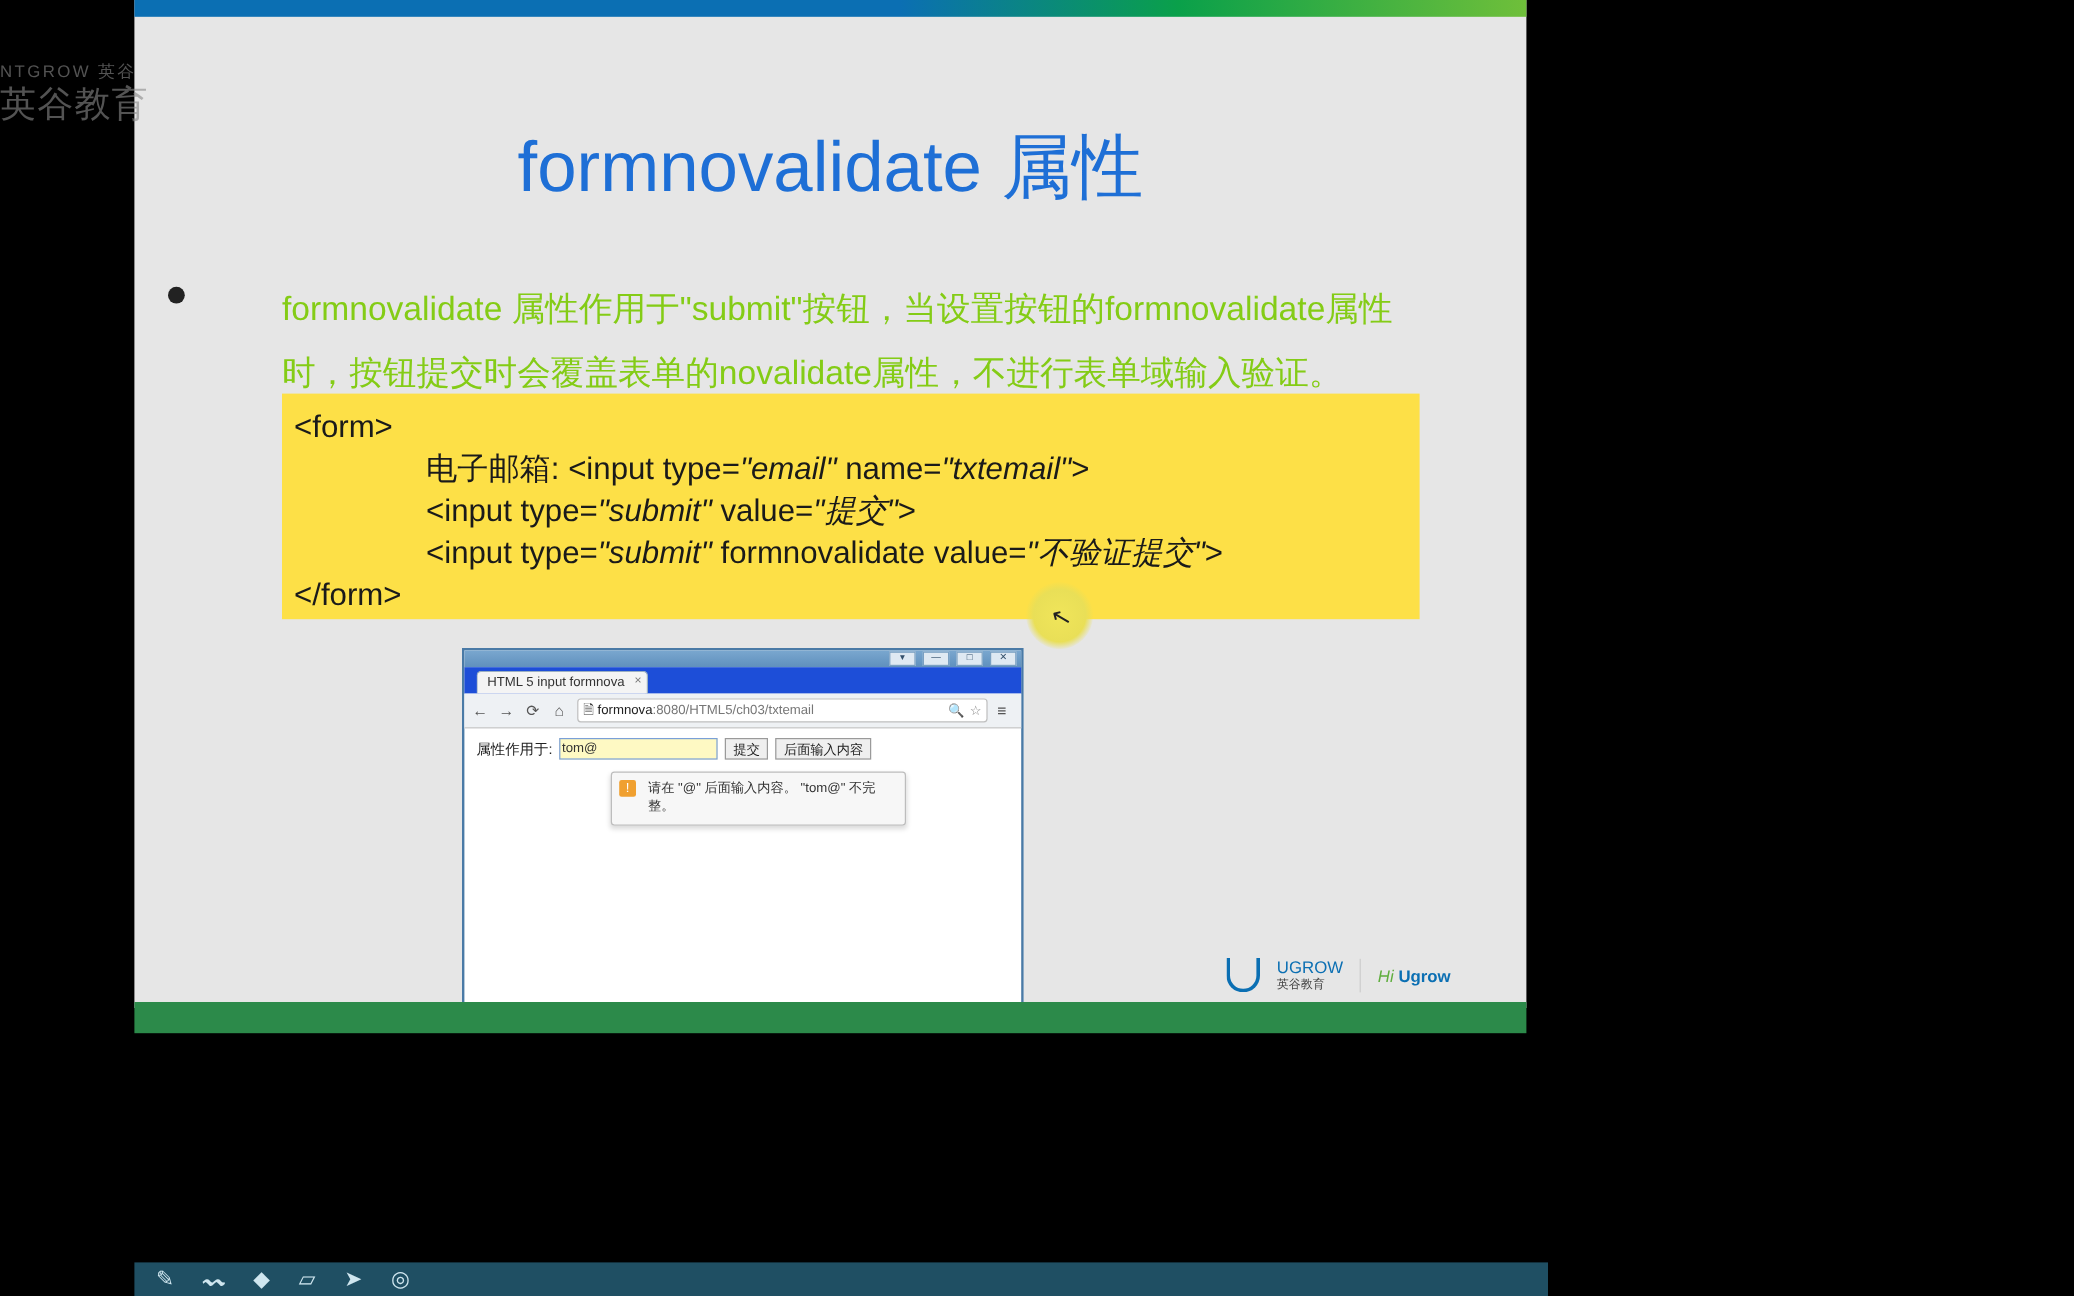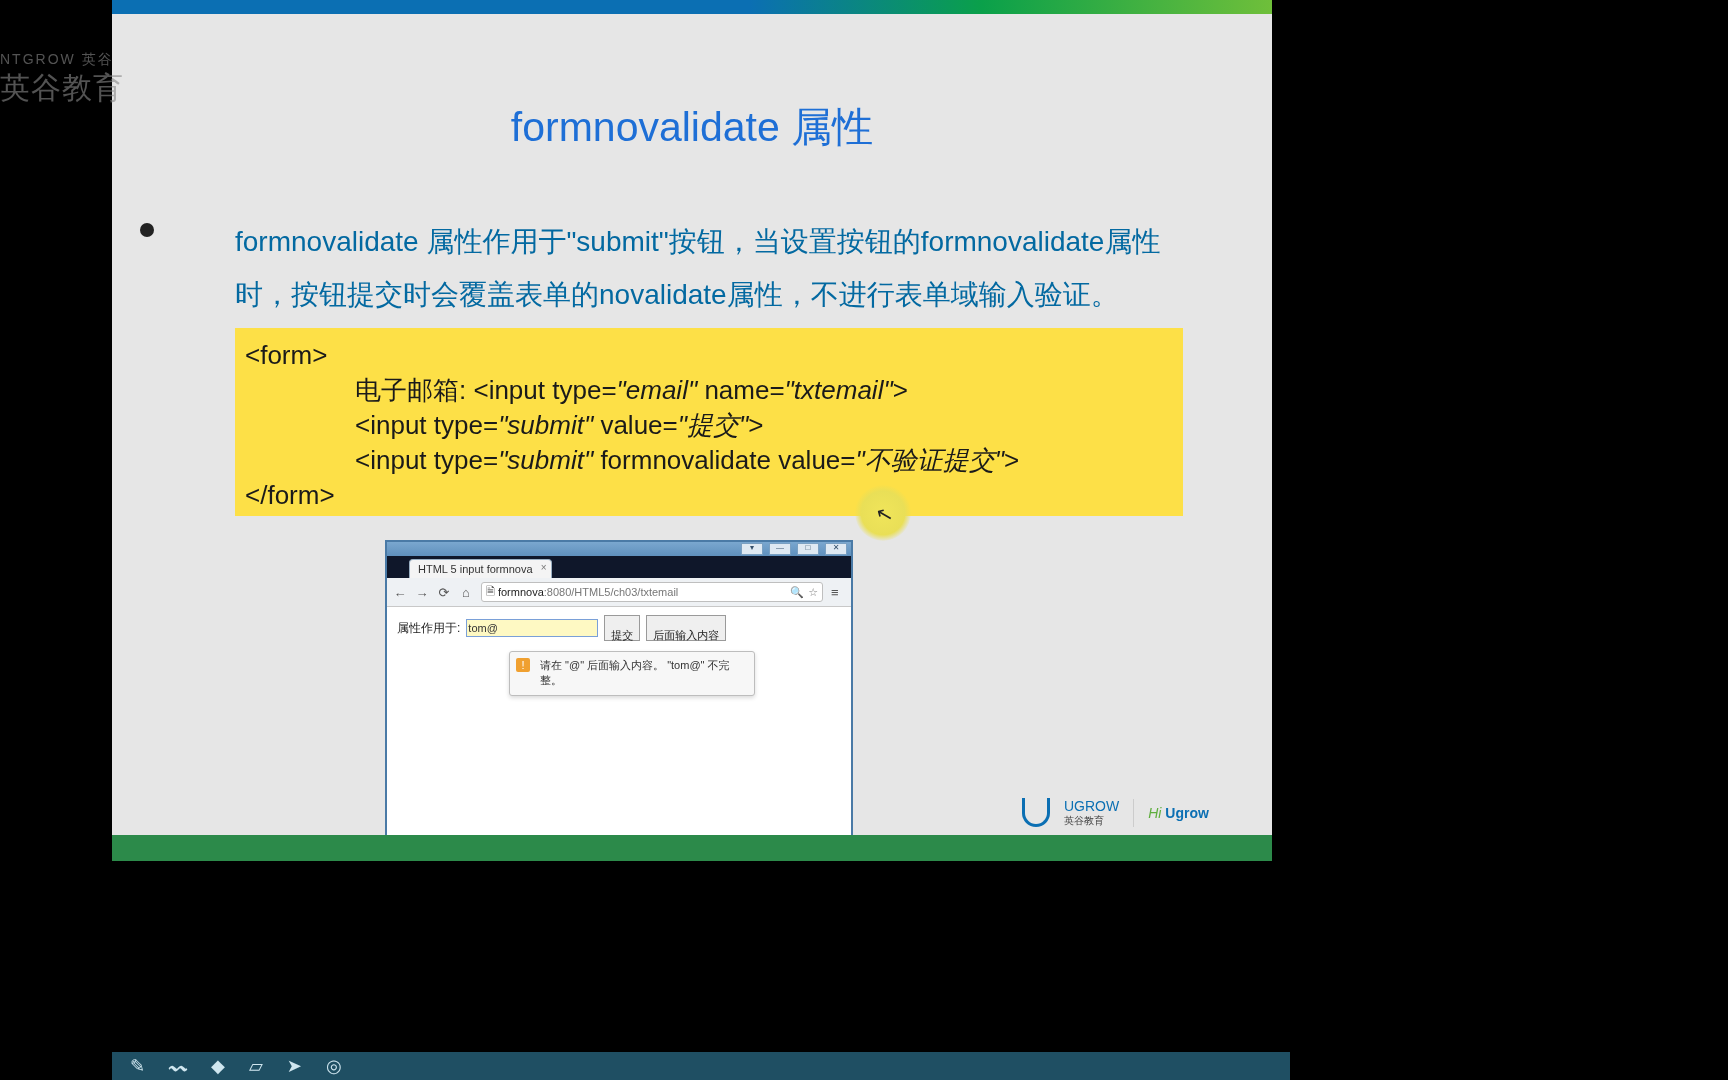--- a/index.html
+++ b/index.html
@@ -1,48 +1,48 @@
 <!DOCTYPE html>
 <html><head>
 <meta charset="utf-8">
 <style>
   html,body{margin:0;padding:0;width:1728px;height:1080px;background:#000;font-family:"Microsoft YaHei","PingFang SC",Arial,sans-serif;overflow:hidden}
   .stage{position:absolute;left:112px;top:0;width:1160px;height:840px;background:#e6e6e6}
   .topbar{position:absolute;left:112px;top:0;width:1160px;height:14px;background:linear-gradient(90deg,#0b6fb3 0%,#0b6fb3 55%,#0aa04a 75%,#6fbf3a 100%)}
   .watermark{position:absolute;left:0;top:50px;color:#8a8a8a;font-size:20px;line-height:1.3;opacity:.6;letter-spacing:1px}
   .watermark .small{font-size:14px;letter-spacing:2px}
   .watermark .big{font-size:30px;font-weight:400}
-  .title{position:absolute;left:112px;top:100px;width:1160px;text-align:center;color:#1e6fd6;font-size:41px;font-weight:400}
-  .bullet-row{position:absolute;left:175px;top:215px;width:1010px;color:#0369a1;font-size:28px;line-height:1.9}
+  .title{position:absolute;left:112px;top:100px;width:1160px;text-align:center;color:#1e6fd6;font-size:59px;font-weight:400}
+  .bullet-row{position:absolute;left:175px;top:231px;width:1010px;color:#84cc16;font-size:28px;line-height:1.9}
   .dot{position:absolute;left:-35px;top:8px;width:14px;height:14px;border-radius:50%;background:#222}
   .bullet-row .inner{position:relative;padding-left:60px}
   .codebox{position:absolute;left:235px;top:328px;width:948px;height:188px;background:#fde047;color:#1a1a1a;font-size:26px;line-height:1.35;padding:10px 10px 0 10px;box-sizing:border-box}
   .codebox .indent{padding-left:110px}
   .ital{font-style:italic}
   .cursor-glow{position:absolute;left:855px;top:485px;width:56px;height:56px;border-radius:50%;background:radial-gradient(circle,#f0e55a 0%,#e9df57 55%,rgba(233,223,87,0) 72%)}
   .cursor-arrow{position:absolute;left:876px;top:502px;font-size:20px;color:#222;transform:rotate(-15deg)}
   
   .browser{position:absolute;left:385px;top:540px;width:464px;height:298px;border:2px solid #4a7aa6;background:#fff}
   .win-title{height:14px;background:linear-gradient(#7aa7cf,#5f90bd);display:flex;justify-content:flex-end;align-items:center;padding:0 4px;gap:6px}
   .win-btn{width:20px;height:10px;background:#dfe9f2;border:1px solid #7aa0c2;font-size:8px;line-height:8px;text-align:center;color:#34506b}
-  .tabstrip{height:22px;background:#0f172a;display:flex;align-items:flex-end;padding-left:22px}
+  .tabstrip{height:22px;background:#1d4ed8;display:flex;align-items:flex-end;padding-left:10px}
   .tab{background:#f4f4f4;border:1px solid #9aafc2;border-bottom:none;border-radius:4px 4px 0 0;height:18px;padding:0 18px 0 8px;font-size:11px;color:#333;display:flex;align-items:center;position:relative}
   .tab .x{position:absolute;right:4px;top:2px;font-size:10px;color:#777}
   .navrow{height:28px;background:#eef1f4;border-bottom:1px solid #c8c8c8;display:flex;align-items:center;padding:0 6px;gap:8px;font-size:13px;color:#555}
   .nav-ico{width:14px;text-align:center;color:#555}
   .urlbox{flex:1;height:18px;border:1px solid #bfbfbf;background:#fff;border-radius:3px;display:flex;align-items:center;padding:0 4px;font-size:11px;color:#333}
   .urlbox .host{color:#222}
   .urlbox .path{color:#777}
   .urlbox .search{margin-left:auto;color:#888;font-size:11px}
   .star{color:#888;margin-left:4px}
   .hamb{width:14px;color:#555}
   .page{padding:8px 10px;font-size:12px;color:#222}
   .form-row{display:flex;align-items:center;gap:6px}
   .inp{width:128px;height:16px;border:1px solid #7aa0d8;background:#fef9c3;font-size:11px;padding:0 1px;color:#333}
-  .btn{height:18px;border:1px solid #9a9a9a;background:#efefef;font-size:11px;padding:12px 6px;color:#222}
+  .btn{height:18px;border:1px solid #9a9a9a;background:#efefef;font-size:11px;padding:0 6px;color:#222}
   .tooltip{margin:10px 0 0 112px;width:228px;border:1px solid #bdbdbd;background:#f7f7f7;border-radius:3px;padding:6px 8px;font-size:11px;color:#333;position:relative;box-shadow:0 2px 4px rgba(0,0,0,.15)}
   .tooltip .warn{position:absolute;left:6px;top:6px;width:14px;height:14px;background:#f0a030;color:#fff;font-size:11px;line-height:14px;text-align:center;border-radius:2px}
   .tooltip .msg{padding-left:22px;line-height:1.4}
   
   .footerbar{position:absolute;left:112px;top:835px;width:1160px;height:26px;background:#2c8a4a}
   .logo-block{position:absolute;right:30px;bottom:40px;display:flex;align-items:center;gap:14px;color:#0b6fb3;font-size:14px}
   .u-mark{width:22px;height:26px;border:3px solid #0b6fb3;border-top:none;border-radius:0 0 14px 14px}
   .u-txt{line-height:1.1}
   .u-txt .cn{font-size:10px;color:#444}
   .divider{width:1px;height:28px;background:#ccc}

